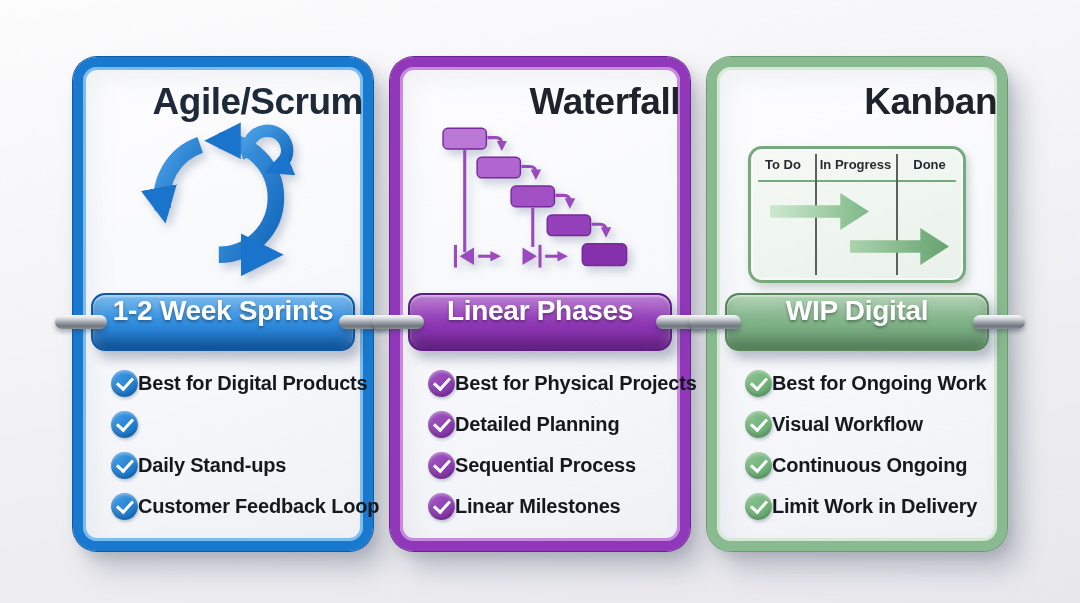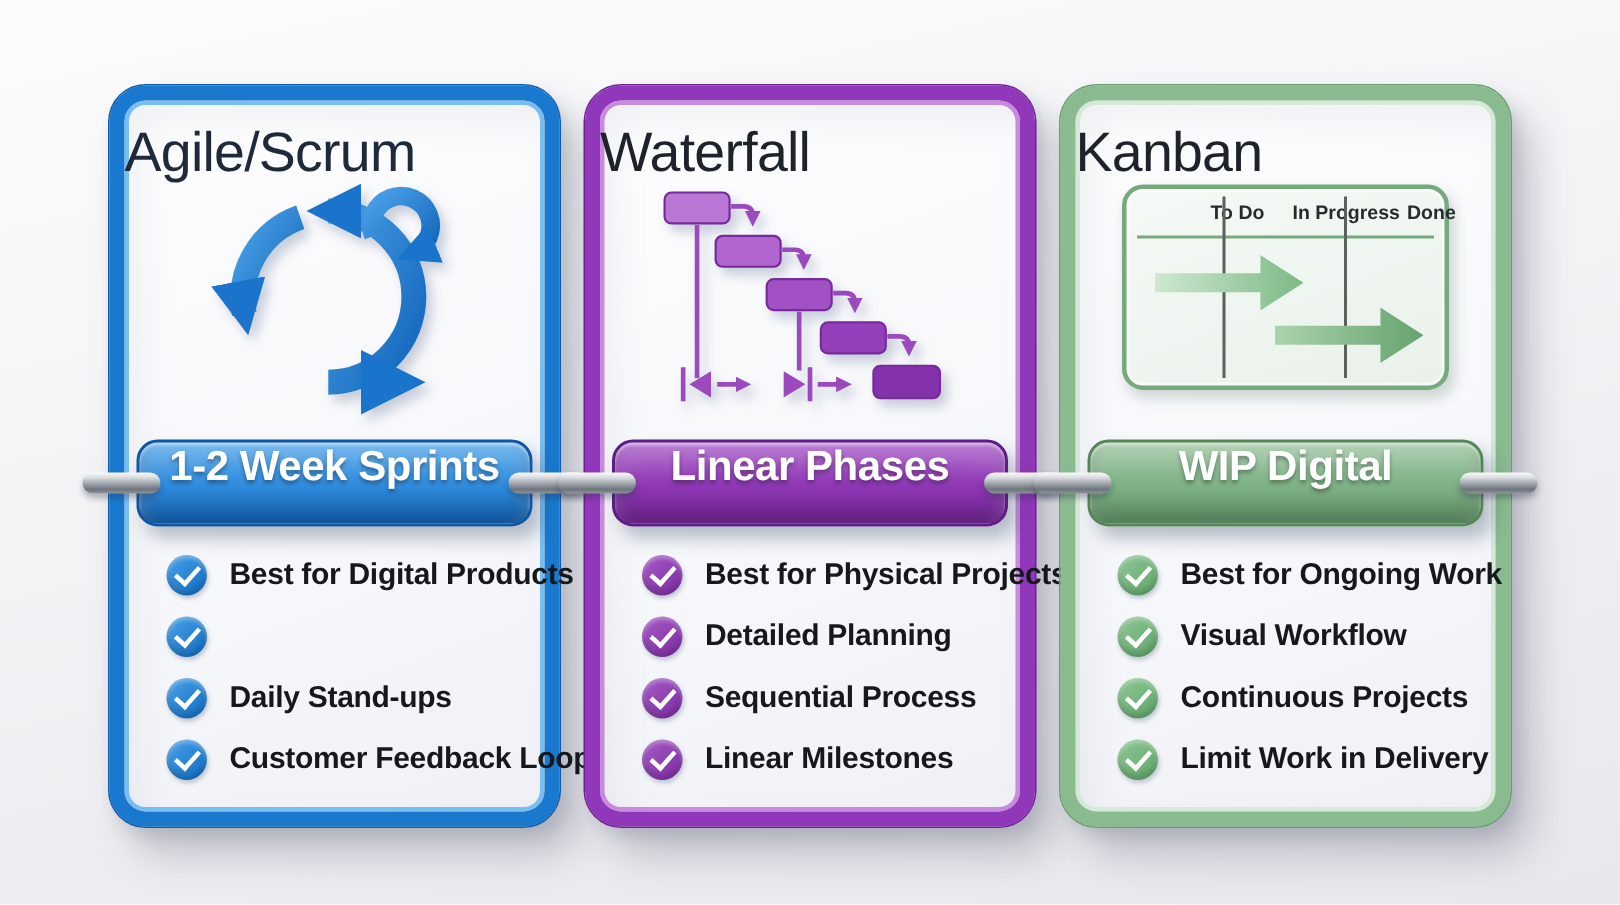--- a/index.html
+++ b/index.html
@@ -18,22 +18,22 @@
     background:linear-gradient(160deg,#fdfdfe 0%,#f7f8fb 55%,#eff1f5 100%);
     box-shadow:
       inset 0 0 0 3px var(--frame-ring,#ccc),
       0 0 0 1px var(--frame-edge,#555),
       14px 18px 26px rgba(80,85,105,.30),
       4px 6px 10px rgba(80,85,105,.16),
       inset 10px 12px 24px rgba(130,140,160,.10);
   }
 
   .card-title {
-    position:absolute; top:14px; left:0; right:0; text-align:left;
-    font-size:37px; font-weight:normal; letter-spacing:-.5px;
+    position:absolute; top:14px; left:0; right:0; text-align:right;
+    font-size:37px; font-weight:bold; letter-spacing:-.5px;
     color:var(--title-color,#1d2530);
   }
 
   .icon-zone {
     position:absolute; top:55px; left:0; right:0; height:172px;
     display:flex; justify-content:center; align-items:flex-start;
   }
   .icon-zone svg { filter:drop-shadow(4px 5px 4px rgba(70,90,130,.28)); }
 
   
@@ -56,41 +56,40 @@
   .pin {
     position:absolute; top:50%; margin-top:-7px; width:52px; height:14px; border-radius:8px; z-index:1;
     background:linear-gradient(180deg,#fafbfc 0%,#d8dbdf 25%,#9aa0a8 55%,#6f757d 80%,#8b9199 100%);
     box-shadow:0 3px 4px rgba(40,50,70,.35);
   }
   .pin-left  { left:-38px; }
   .pin-right { right:-38px; }
 
   
   .feature-list { position:absolute; top:303px; left:28px; right:8px; }
-  .feature-item { display:flex; align-items:center; gap:15px; margin-bottom:14px; height:27px; }
+  .feature-item { display:flex; align-items:center; margin-bottom:14px; height:27px; }
   .check-icon {
     flex:0 0 27px; width:27px; height:27px; border-radius:50%;
     background:linear-gradient(135deg,var(--check-top,#888) 0%,var(--check-bottom,#444) 100%);
     box-shadow:inset 0 -3px 4px rgba(0,0,0,.18), inset 0 2px 3px rgba(255,255,255,.35), 1px 2px 3px rgba(30,60,100,.25);
     position:relative;
   }
   .check-icon::after {
     content:""; position:absolute; left:6px; top:7px; width:13px; height:7px;
     border-left:3.2px solid #fff; border-bottom:3.2px solid #fff;
     transform:rotate(-48deg);
   }
   .feature-label { font-size:20px; font-weight:bold; color:#15181d; letter-spacing:-.2px; white-space:nowrap; }
 
   
   .kanban-board {
-    position:relative; width:218px; height:137px; box-sizing:border-box; margin-top:1px;
+    position:relative; width:218px; height:137px; box-sizing:border-box; margin-top:24px;
     border:3px solid var(--icon,#76a97d); border-radius:14px;
     background:linear-gradient(160deg,#f5f9f5,#e9f1ea);
     box-shadow:3px 5px 9px rgba(90,110,95,.28), inset 0 0 0 2px rgba(255,255,255,.55);
-    padding-left:42px;
   }
   .kb-cols { display:flex; height:31px; align-items:center; }
   .kb-cell { text-align:center; font-size:13px; font-weight:bold; color:#262b30; }
   .kb-c1 { flex:0 0 64px; } .kb-c2 { flex:0 0 81px; } .kb-c3 { flex:1;text-align:center; }
   .kb-underline { position:absolute; left:7px; right:7px; top:31px; height:2px; background:var(--icon,#76a97d); }
   .kb-sep { position:absolute; top:5px; bottom:5px; width:2px; background:#59635c; }
   .kb-s1 { left:64px; } .kb-s2 { left:145px; }
   .kb-arrow {
     position:absolute; height:37px; width:99px;
     clip-path:polygon(0 33%,71% 33%,71% 0,100% 50%,71% 100%,71% 67%,0 67%);
@@ -254,21 +253,21 @@
         <div class="feature-item">
           <span class="check-icon"></span>
           <span class="feature-label">Best for Ongoing Work</span>
         </div>
         <div class="feature-item">
           <span class="check-icon"></span>
           <span class="feature-label">Visual Workflow</span>
         </div>
         <div class="feature-item">
           <span class="check-icon"></span>
-          <span class="feature-label">Continuous Projects</span>
+          <span class="feature-label">Continuous Ongoing</span>
         </div>
         <div class="feature-item">
           <span class="check-icon"></span>
           <span class="feature-label">Limit Work in Delivery</span>
         </div>
       </div>
     </div>
 
   </div>
 </div>

